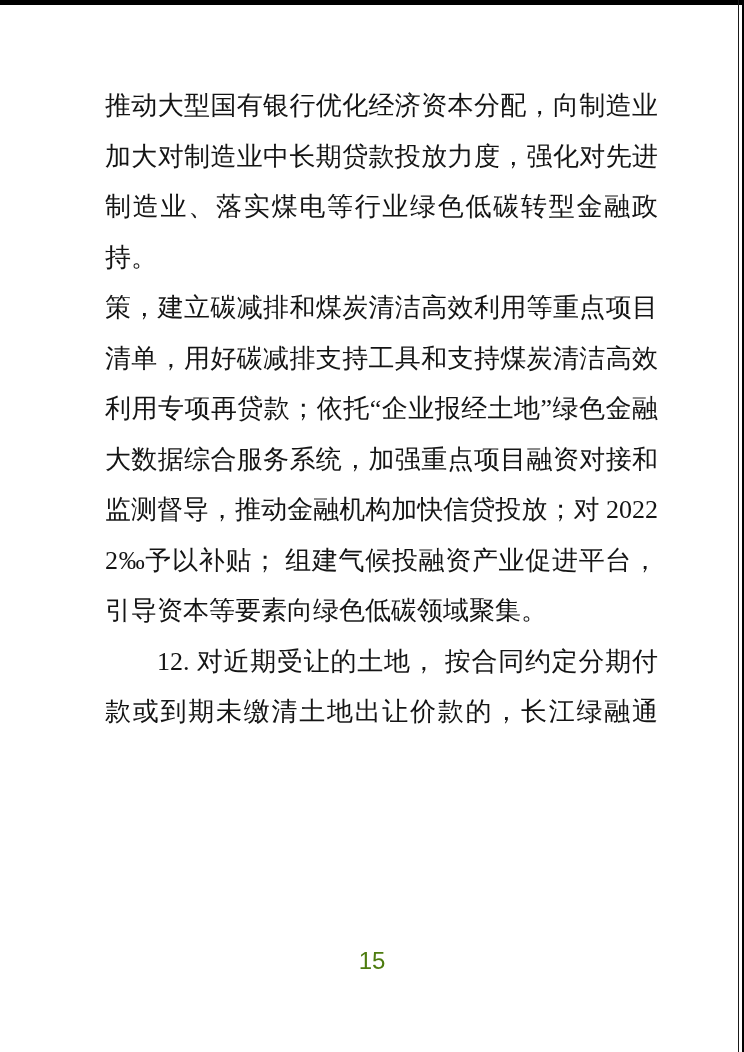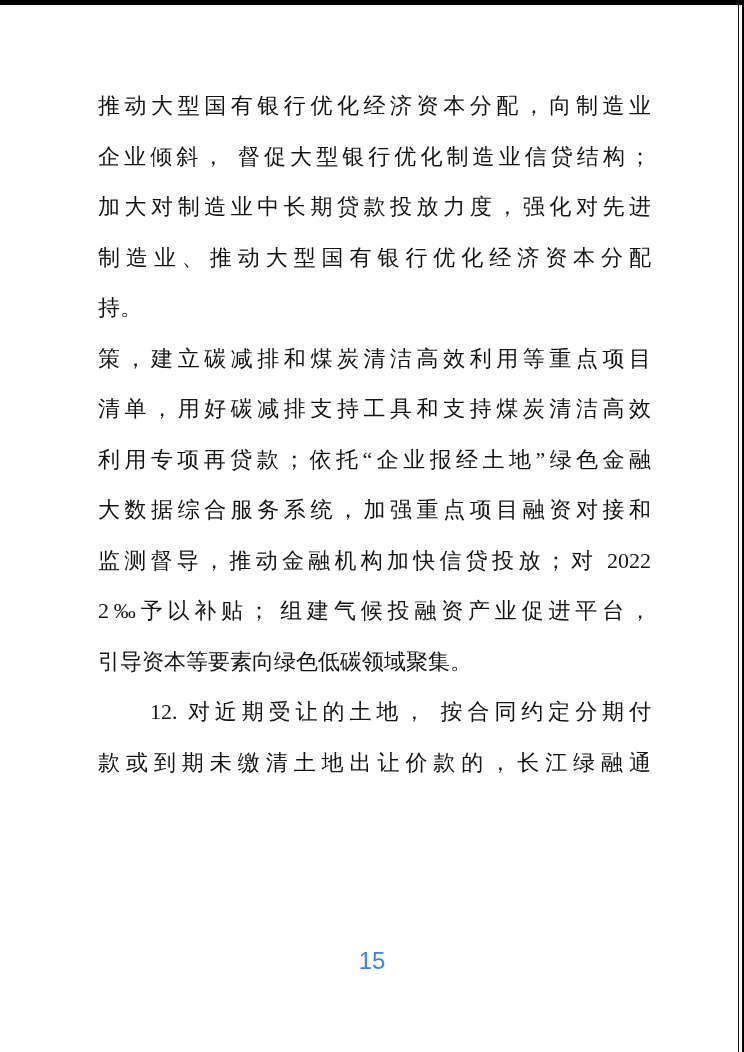--- a/index.html
+++ b/index.html
@@ -31,23 +31,23 @@
   }
   .edge-right-band {
     position: absolute;
     top: 0; left: 742px;
     width: 2px; height: 1052px;
     background: #000000;
   }
   .text-block {
     position: absolute;
     top: 81px;
-    left: 98px;
+    left: 105px;
     width: 553px;
-    font-size: 22px;
+    font-size: 26px;
   }
   .paragraph { margin: 0; }
   .line {
     display: block;
     height: 50.5px;
     line-height: 50.5px;
     white-space: nowrap;
     letter-spacing: 0;
   }
   .line.just {
@@ -60,37 +60,36 @@
   }
   .page-number {
     position: absolute;
     top: 947px;
     left: 0;
     width: 744px;
     text-align: center;
     font-family: "Liberation Sans", "DejaVu Sans", sans-serif;
     font-size: 24px;
     line-height: 28px;
-    color: #3b82f6;
+    color: #4d7c0f;
   }
 </style>
 </head>
 <body>
 
 <div class="page">
   <div class="edge-top"></div>
   <div class="edge-right-line"></div>
   <div class="edge-right-band"></div>
 
   <div class="text-block">
       <div class="paragraph">
         <div class="line just">推动大型国有银行优化经济资本分配，向制造业</div>
-        <div class="line just">企业倾斜， 督促大型银行优化制造业信贷结构；</div>
         <div class="line just">加大对制造业中长期贷款投放力度，强化对先进</div>
-        <div class="line just">制造业、推动大型国有银行优化经济资本分配</div>
+        <div class="line just">制造业、落实煤电等行业绿色低碳转型金融政</div>
         <div class="line">持。</div>
       </div>
       <div class="paragraph">
         <div class="line just">策，建立碳减排和煤炭清洁高效利用等重点项目</div>
         <div class="line just">清单，用好碳减排支持工具和支持煤炭清洁高效</div>
         <div class="line just">利用专项再贷款；依托“企业报经土地”绿色金融</div>
         <div class="line just">大数据综合服务系统，加强重点项目融资对接和</div>
         <div class="line just">监测督导，推动金融机构加快信贷投放；对 2022</div>
         <div class="line just">2‰予以补贴； 组建气候投融资产业促进平台，</div>
         <div class="line">引导资本等要素向绿色低碳领域聚集。</div>

